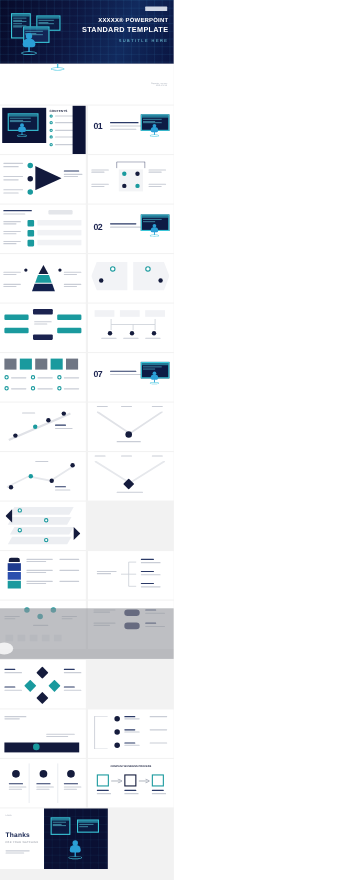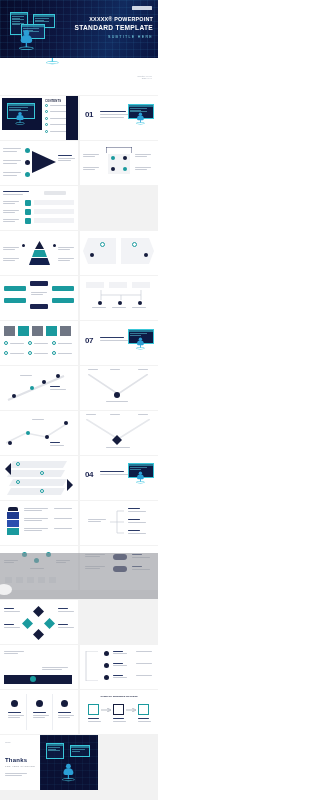--- a/index.html
+++ b/index.html
@@ -280,20 +280,41 @@
       </div>
     <div class="chip" style="position:absolute;left:25px;top:14px;width:6px;height:6px;"></div>
     <div class="chip" style="position:absolute;left:25px;top:23px;width:6px;height:6px;"></div>
     <div class="chip" style="position:absolute;left:25px;top:32px;width:6px;height:6px;"></div>
     <div style="position:absolute;left:34px;top:14px;width:40px;height:5px;background:#f1f2f5;"></div>
     <div style="position:absolute;left:34px;top:23px;width:40px;height:5px;background:#f1f2f5;"></div>
     <div style="position:absolute;left:34px;top:32px;width:40px;height:5px;background:#f1f2f5;"></div>
     <div class="brand"></div>
   </div>
 
+  <div class="slide" style="left:80px;top:186px;width:78px;height:44px;">
+    <div class="divnum" style="position:absolute;left:5px;top:16px;">02</div>
+    <div style="position:absolute;left:20px;top:17px;">
+        <div class="ln-d" style="width:24px;"></div>
+        <div class="ln-t" style="width:28px;margin-top:2px;"></div>
+      </div>
+    <div style="position:absolute;left:48px;top:9px;width:26px;height:16px;">
+      <div class="win" style="left:0;top:0;width:26px;height:15px;background:#0d1b45;">
+          <div class="bar"></div>
+          <div class="ln m"></div>
+          <div class="ln s"></div>
+        </div>
+      <div class="avatar" style="left:4px;top:4px;transform:scale(.42);transform-origin:left top;">
+          <div class="av-head"></div>
+          <div class="av-body"></div>
+          <div class="av-stand"></div>
+          <div class="av-base"></div>
+        </div>
+    </div>
+    <div class="brand"></div>
+  </div>
 
   <div class="slide" style="left:0;top:231px;width:78px;height:44px;">
     <div style="position:absolute;left:3px;top:16px;">
         <div class="ln-t" style="width:16px;"></div>
         <div class="ln-t" style="width:12px;margin-top:1.4px;"></div>
       </div>
     <div style="position:absolute;left:3px;top:27px;">
         <div class="ln-t" style="width:16px;"></div>
         <div class="ln-t" style="width:12px;margin-top:1.4px;"></div>
       </div>
@@ -507,41 +528,20 @@
       <polygon points="0,8 6,2 6,14" fill="#151c3d"></polygon>
       <polygon points="68,24 62,18 62,30" fill="#151c3d"></polygon>
     </svg>
     <div class="dot ring" style="position:absolute;left:16px;top:6px;width:4px;height:4px;"></div>
     <div class="dot ring" style="position:absolute;left:40px;top:15px;width:4px;height:4px;"></div>
     <div class="dot ring" style="position:absolute;left:16px;top:24px;width:4px;height:4px;"></div>
     <div class="dot ring" style="position:absolute;left:40px;top:33px;width:4px;height:4px;"></div>
     <div class="brand"></div>
   </div>
 
-  <div class="slide" style="left:80px;top:456px;width:78px;height:44px;">
-    <div class="divnum" style="position:absolute;left:5px;top:14px;">04</div>
-    <div style="position:absolute;left:20px;top:15px;">
-        <div class="ln-d" style="width:24px;"></div>
-        <div class="ln-t" style="width:28px;margin-top:2px;"></div>
-      </div>
-    <div style="position:absolute;left:48px;top:7px;width:26px;height:16px;">
-      <div class="win" style="left:0;top:0;width:26px;height:15px;background:#0d1b45;">
-          <div class="bar"></div>
-          <div class="ln m"></div>
-          <div class="ln s"></div>
-        </div>
-      <div class="avatar" style="left:4px;top:4px;transform:scale(.42);transform-origin:left top;">
-          <div class="av-head"></div>
-          <div class="av-body"></div>
-          <div class="av-stand"></div>
-          <div class="av-base"></div>
-        </div>
-    </div>
-    <div class="brand"></div>
-  </div>
 
   <div class="slide" style="left:0;top:501px;width:78px;height:44px;">
     <div style="position:absolute;left:8px;top:6px;width:10px;height:4px;background:#151c3d;border-radius:2px 2px 0 0;"></div>
     <div style="position:absolute;left:7px;top:11px;width:12px;height:7px;background:#1f3b8f;"></div>
     <div style="position:absolute;left:7px;top:19px;width:12px;height:7px;background:#2b4fae;"></div>
     <div style="position:absolute;left:7px;top:27px;width:12px;height:7px;background:#1a9a9e;"></div>
     <div style="position:absolute;left:24px;top:7px;">
         <div class="ln-t" style="width:24px;"></div>
         <div class="ln-t" style="width:18px;margin-top:1.4px;"></div>
       </div>

